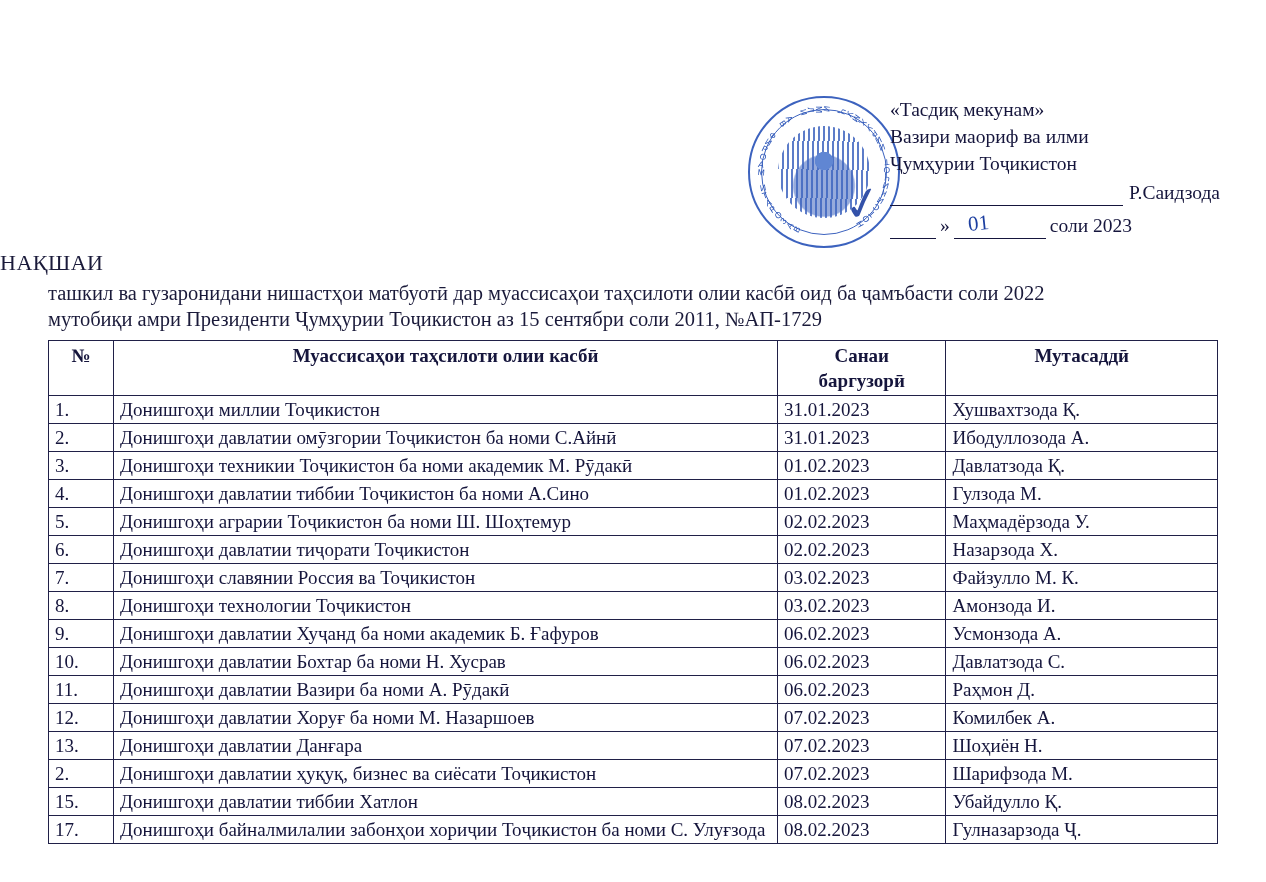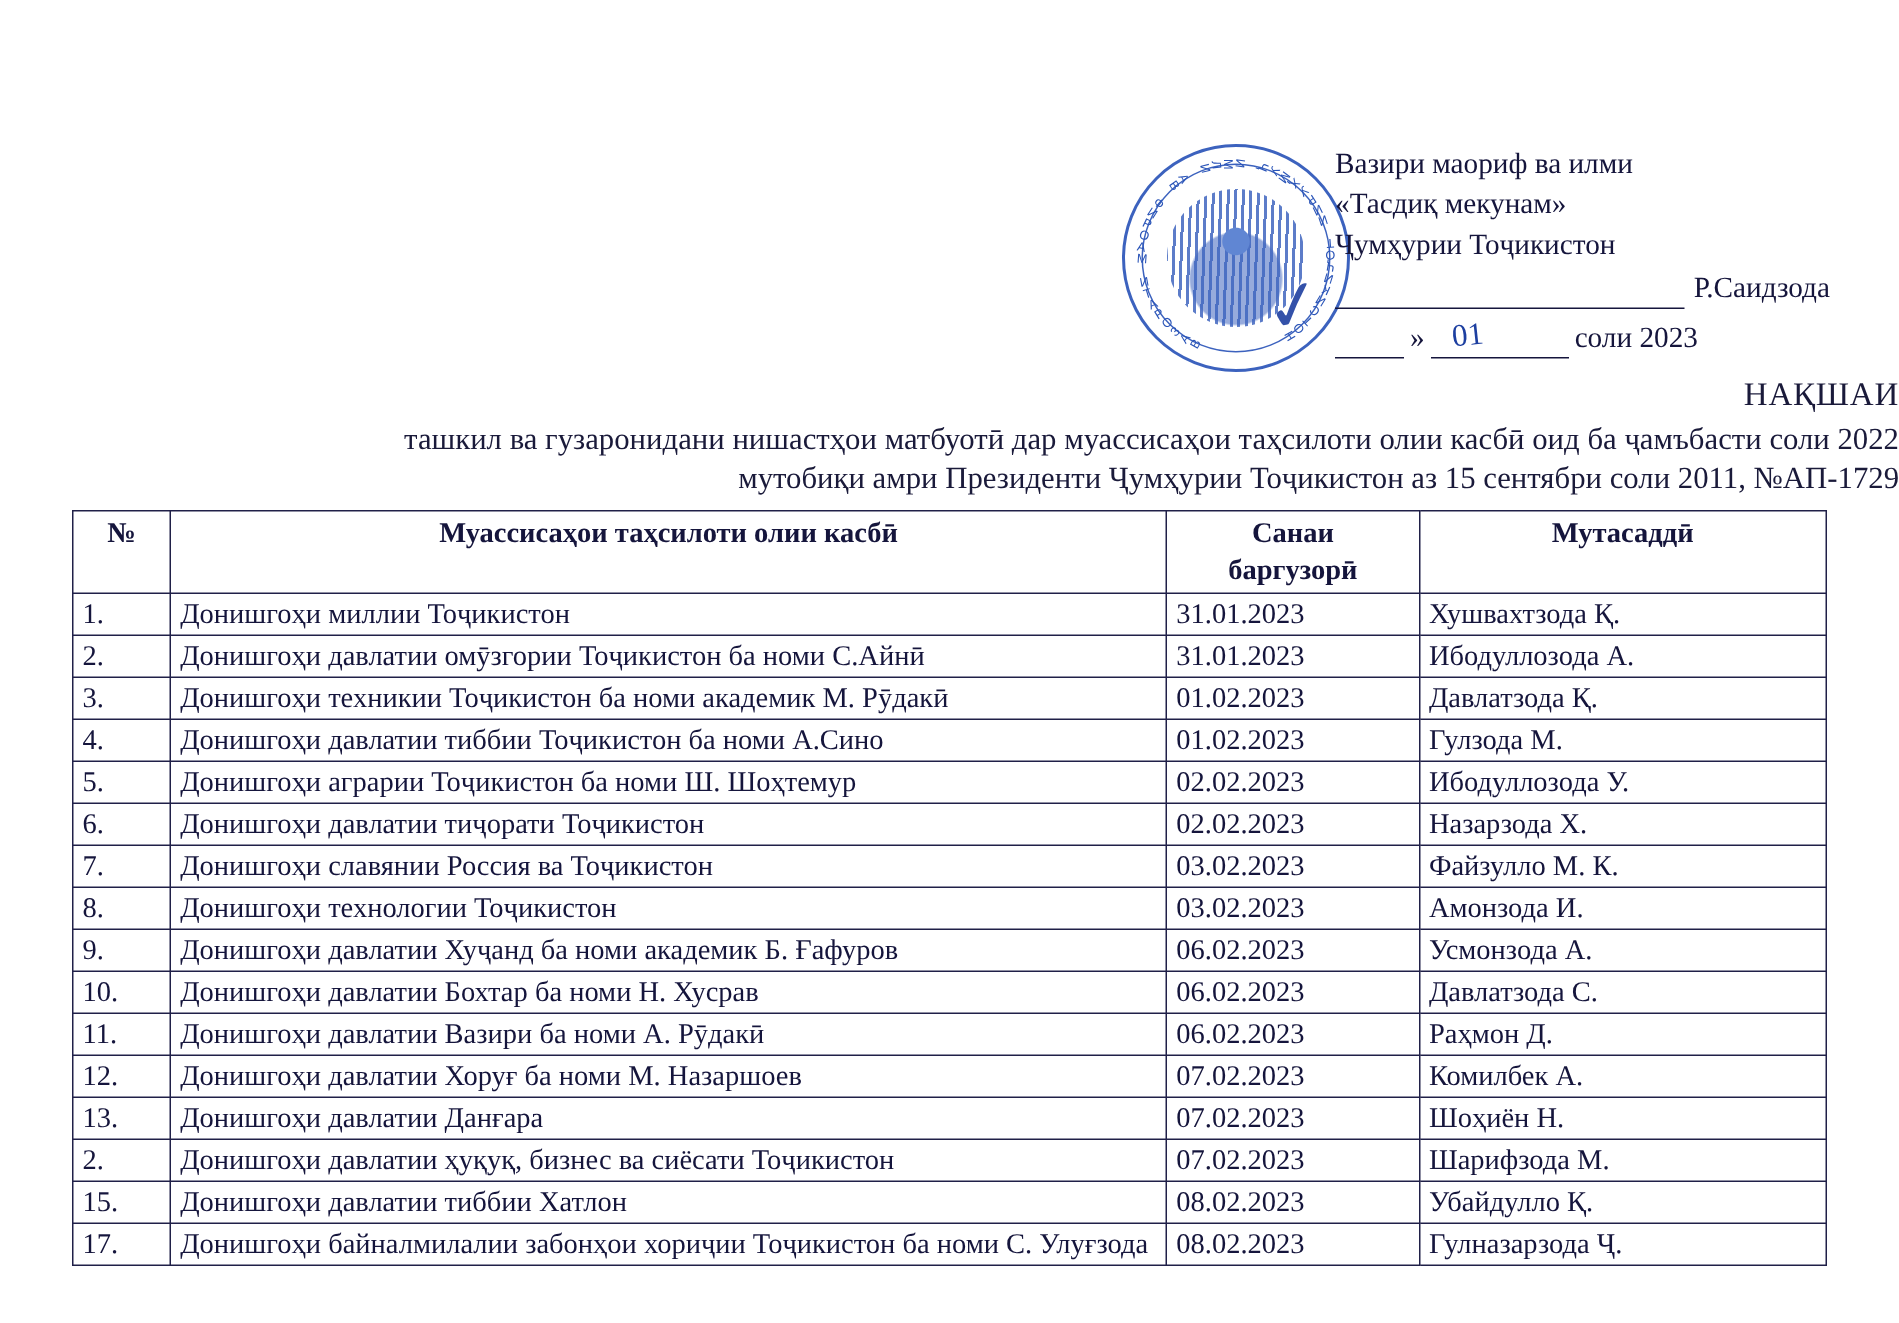--- a/index.html
+++ b/index.html
@@ -128,21 +128,21 @@
     transform: rotate(-12deg);
     opacity: .9;
   }
 
   
   .title-block {
     position: absolute;
     top: 250px;
     left: 0;
     width: 1266px;
-    text-align: right;
+    text-align: left;
   }
   .title-main {
     font-size: 22px;
     letter-spacing: .5px;
     margin-bottom: 4px;
   }
   .title-sub {
     font-size: 20.5px;
     line-height: 26px;
     margin-left: 48px;
@@ -236,22 +236,22 @@
         <span style="transform: rotate(135.714deg) translate(0px, -66px) rotate(90deg);">Т</span>
         <span style="transform: rotate(142.857deg) translate(0px, -66px) rotate(90deg);">О</span>
         <span style="transform: rotate(150deg) translate(0px, -66px) rotate(90deg);">Н</span>
       </div>
   </div>
   <div class="stamp" style="z-index:3">
     <div class="signature">✓</div>
   </div>
 
   <div class="approval">
+    <div class="line">«Тасдиқ мекунам»</div>
     <div class="line">Вазири маориф ва илми</div>
-    <div class="line">«Тасдиқ мекунам»</div>
     <div class="line">Ҷумҳурии Тоҷикистон</div>
     <div class="sig-row">
       <div class="sig-rule"></div>
       <div>Р.Саидзода</div>
     </div>
     <div class="date-row">
       <div class="q-rule"></div>
       <div>»</div>
       <div class="date-rule">
         <span class="hand">01</span>
@@ -300,21 +300,21 @@
         <tr>
           <td class="col-num">4.</td>
           <td class="col-name">Донишгоҳи давлатии тиббии Тоҷикистон ба номи  А.Сино</td>
           <td class="col-date">01.02.2023</td>
           <td class="col-resp">Гулзода М.</td>
         </tr>
         <tr>
           <td class="col-num">5.</td>
           <td class="col-name">Донишгоҳи аграрии Тоҷикистон ба номи  Ш. Шоҳтемур</td>
           <td class="col-date">02.02.2023</td>
-          <td class="col-resp">Ибодуллозода У.</td>
+          <td class="col-resp">Маҳмадёрзода У.</td>
         </tr>
         <tr>
           <td class="col-num">6.</td>
           <td class="col-name">Донишгоҳи давлатии тиҷорати Тоҷикистон</td>
           <td class="col-date">02.02.2023</td>
           <td class="col-resp">Назарзода Х.</td>
         </tr>
         <tr>
           <td class="col-num">7.</td>
           <td class="col-name">Донишгоҳи славянии Россия ва Тоҷикистон</td>

